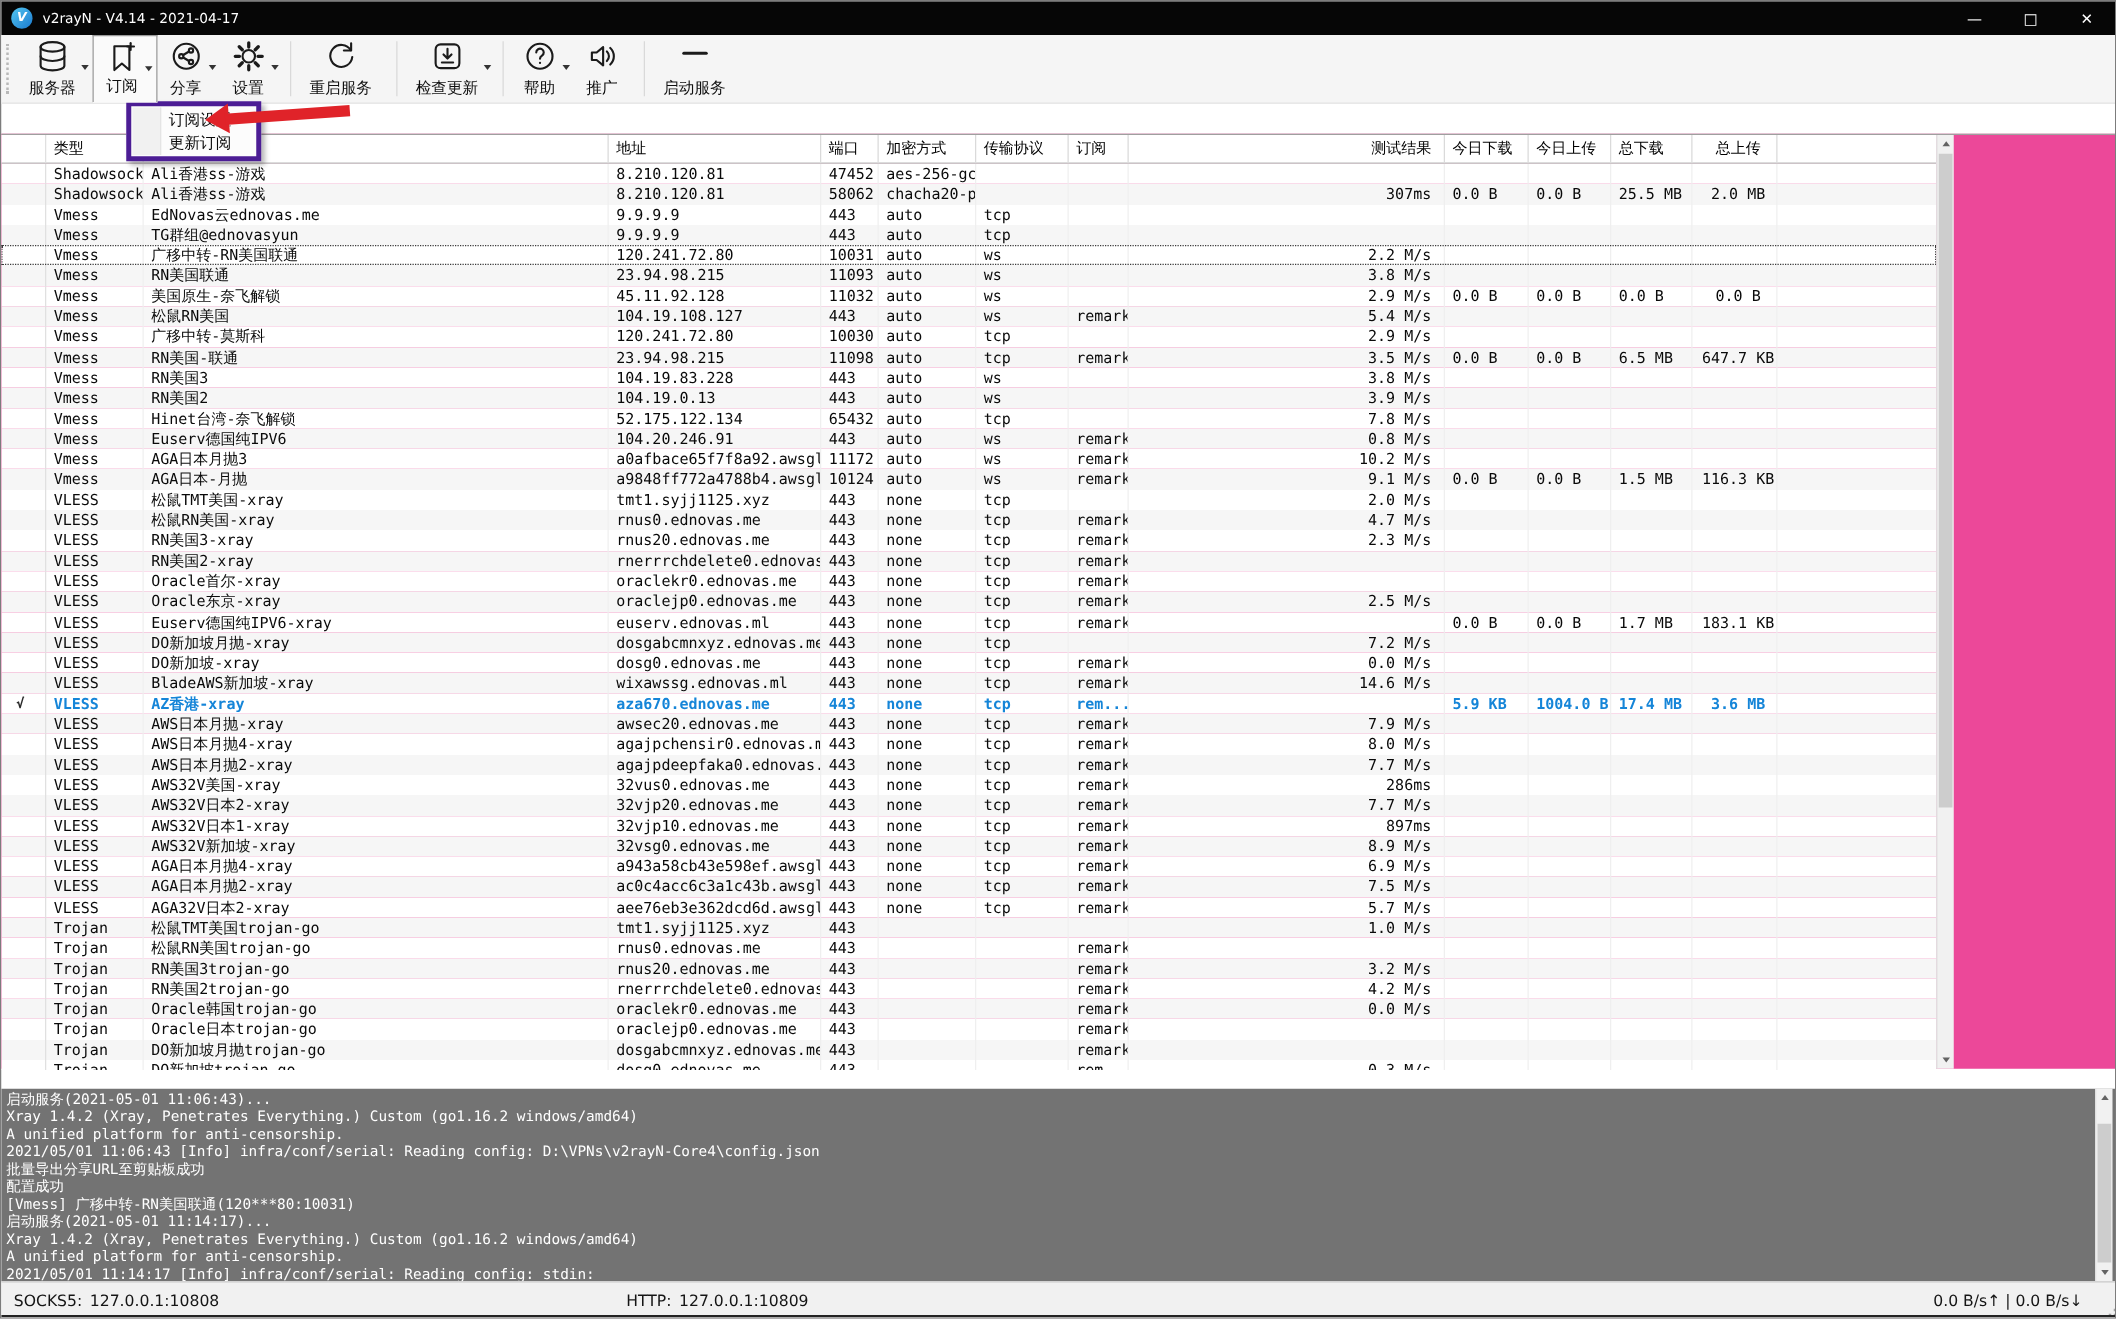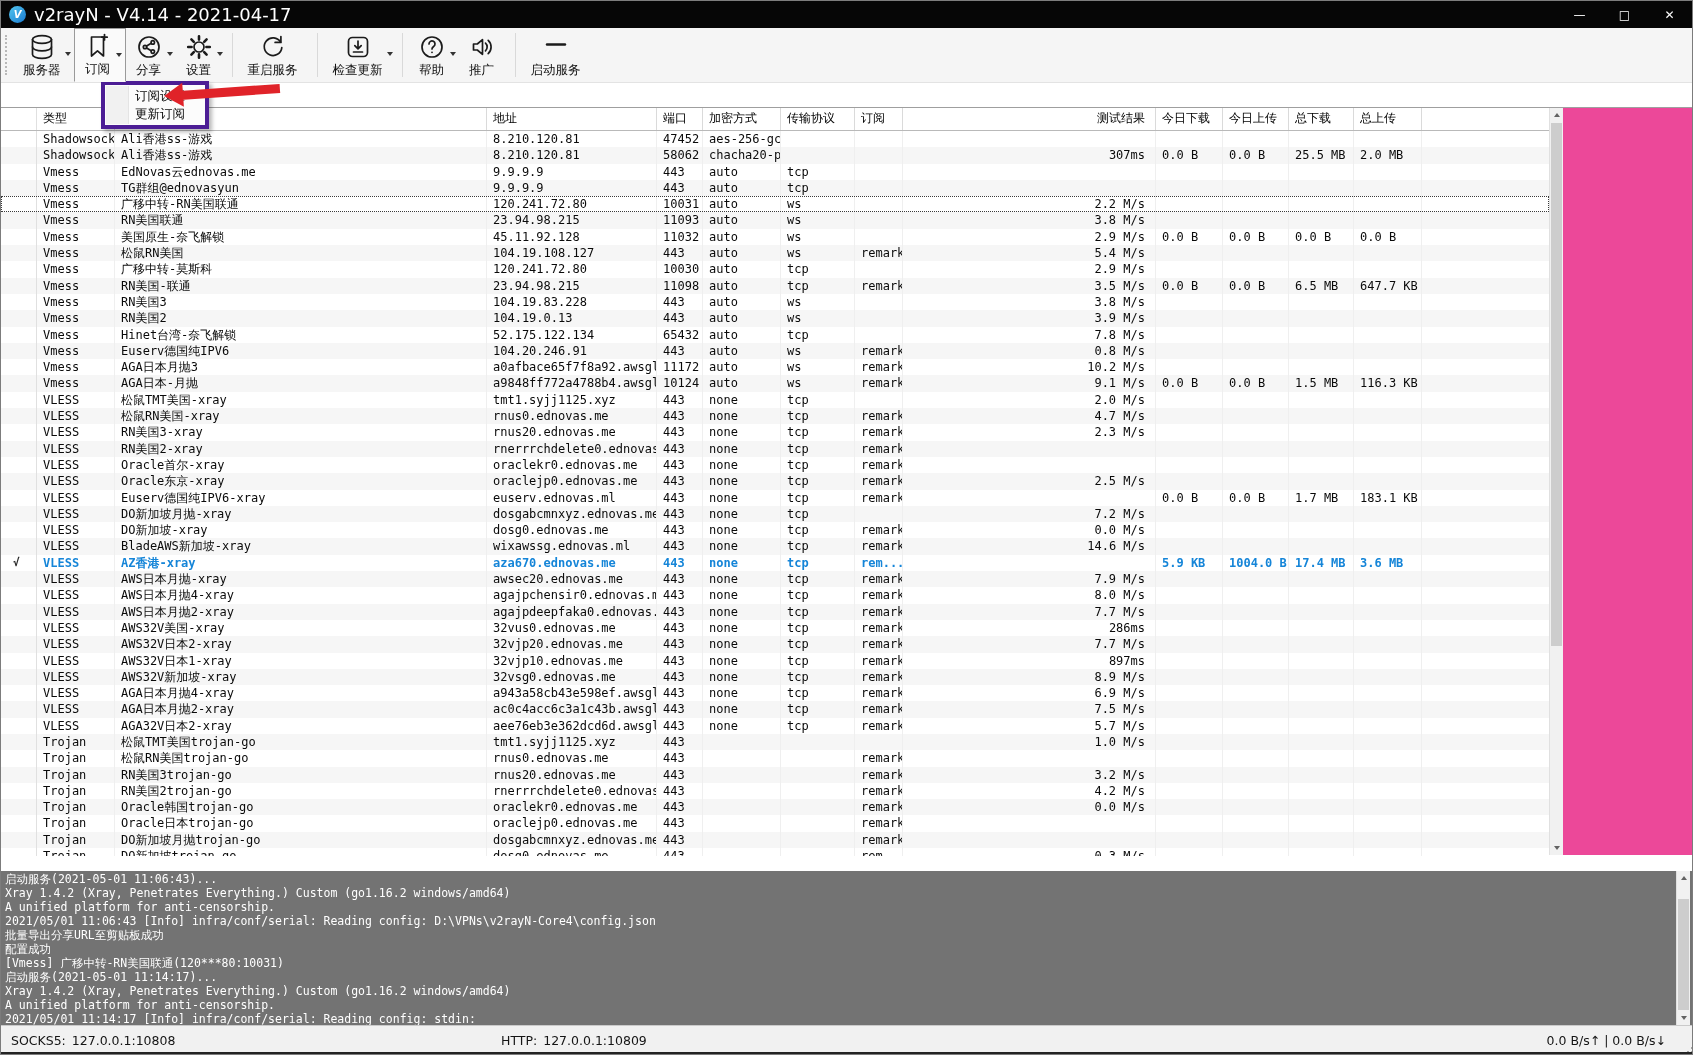--- a/index.html
+++ b/index.html
@@ -4,30 +4,30 @@
 <style>
   html,body{margin:0;padding:0;background:#d8d8d8;}
   .window{position:relative;width:1693px;height:1055px;background:#fff;overflow:hidden;
           font-family:"DejaVu Sans",sans-serif;box-sizing:border-box;border:1px solid #7c7c7c;}
   
   .titlebar{position:absolute;left:0;top:0;right:0;height:27px;background:#060606;color:#fff;
             display:flex;align-items:center;}
   .app-logo{width:17px;height:17px;border-radius:50%;margin-left:8px;
             background:linear-gradient(135deg,#53c6f0,#1a7ad0);display:flex;align-items:center;
             justify-content:center;font-size:10px;font-weight:bold;color:#fff;font-style:italic;}
-  .title-text{margin-left:8px;font-size:18px;text-align:right;}
+  .title-text{margin-left:8px;font-size:11px;text-align:right;}
   .win-controls{margin-left:auto;display:flex;height:100%;}
   .win-btn{width:45px;height:100%;display:flex;align-items:center;justify-content:center;
            font-size:12px;color:#fff;}
   
   .toolbar{position:absolute;left:0;top:27px;right:0;height:54px;background:#f5f5f5;
            display:flex;align-items:stretch;border-bottom:1px solid #e3e3e3;}
   .tb-grip{width:4px;margin:7px 3px 7px 4px;border-left:2px dotted #b8b8b8;}
   .tb-btn{position:relative;display:flex;flex-direction:column;align-items:center;
-          justify-content:flex-end;padding:2px 13px 3px 9px;font-size:12.5px;color:#101010;}
+          justify-content:space-between;padding:2px 13px 3px 9px;font-size:12.5px;color:#101010;}
   .tb-btn .icon{height:30px;display:flex;align-items:center;justify-content:center;}
   .tb-btn svg{stroke:#1b1b1b;fill:none;stroke-width:1.7;stroke-linecap:round;stroke-linejoin:round;}
   .tb-btn .lbl{margin-top:0px;white-space:nowrap;}
   .dd{position:absolute;right:3px;top:24px;width:0;height:0;
       border-left:3.5px solid transparent;border-right:3.5px solid transparent;border-top:4px solid #333;}
   .tb-sep{width:1px;background:#d9d9d9;margin:5px 6px;}
   .tb-btn.open{background:#fafafa;border:1px solid #9a9a9a;border-bottom:1px solid #fafafa;z-index:66;}
   
   .groupbar{position:absolute;left:0;top:81px;right:0;height:25px;background:#f2f2f2;}
   .groupbar .glabel{position:absolute;left:8px;top:6px;font-size:12.5px;color:#111;}
@@ -49,21 +49,21 @@
       color:#000;border-right:1px solid #dadada;white-space:nowrap;overflow:hidden;}
   .gbody{height:725px;overflow:hidden;}
   .trow{display:flex;height:16.3px;line-height:16.3px;background:#fff;}
   .trow:nth-child(even){background:#f6f6f6;}
   .tc{box-sizing:border-box;padding-left:6px;font-size:12px;font-family:"DejaVu Sans Mono",monospace;
       color:#0a0a0a;border-right:1px solid #efefef;white-space:nowrap;overflow:hidden;}
   .c0{width:36px;padding-left:12px;font-size:11px;color:#333;border-right:1px solid #e0e0e0;}
   .c1{width:78px;}  .c2{width:372px;} .c3{width:170px;} .c4{width:46px;}
   .c5{width:78px;}  .c6{width:74px;}  .c7{width:48px;}
   .c8{width:253px;text-align:right;padding-right:10px;}
-  .c9{width:67px;}  .c10{width:66px;} .c11{width:65px;} .c12{width:68px;}
+  .c9{width:67px;}  .c10{width:66px;} .c11{width:65px;} .c12{width:68px;text-align:center;}
   .cf{flex:1;border-right:none;}
   .trow.focused{outline:1px dotted #3a3a3a;outline-offset:-1px;}
   .trow.active{color:#1585d8;font-weight:bold;}
   .trow.active .tc{color:#1585d8;}
   .trow.active .c0{color:#2b2b2b;}
   
   .vscroll{position:absolute;width:13px;background:#f1f1f1;border-left:1px solid #e0e0e0;}
   .vs-table{left:1548px;top:0;bottom:0;}
   .vs-up,.vs-down{position:absolute;left:0;right:0;height:14px;display:flex;align-items:center;justify-content:center;}
   .vs-up{top:0;} .vs-down{bottom:0;}

